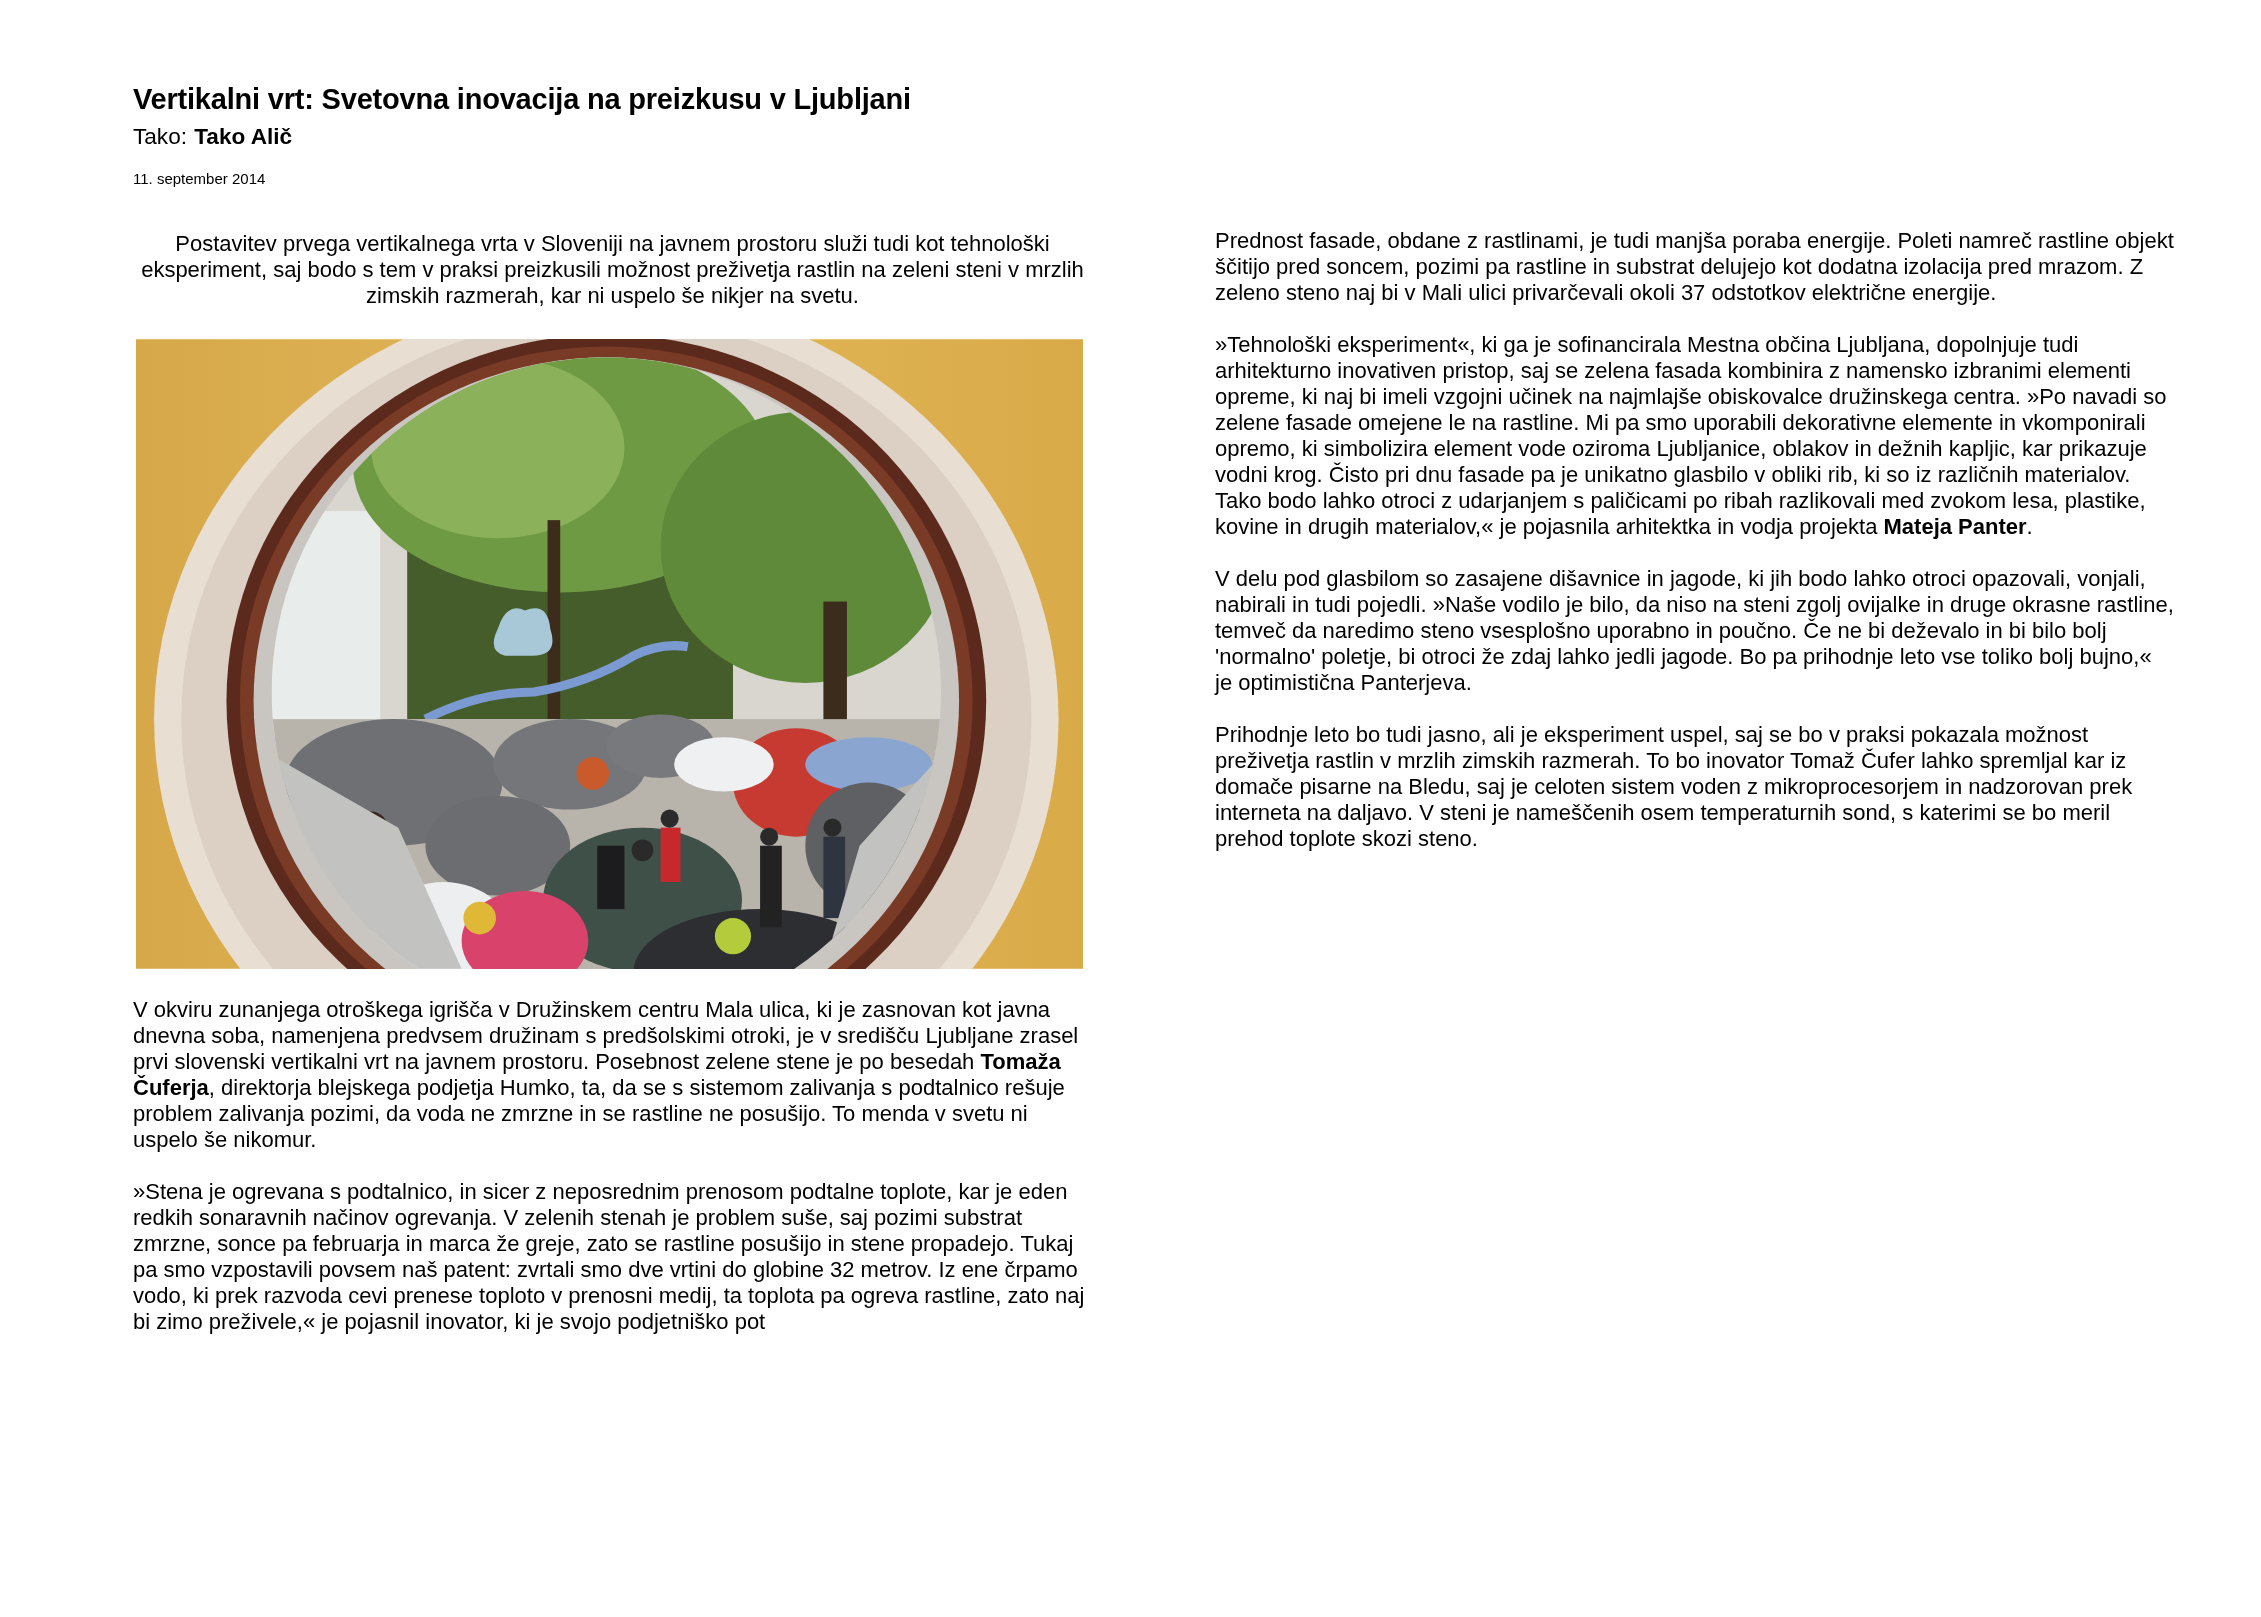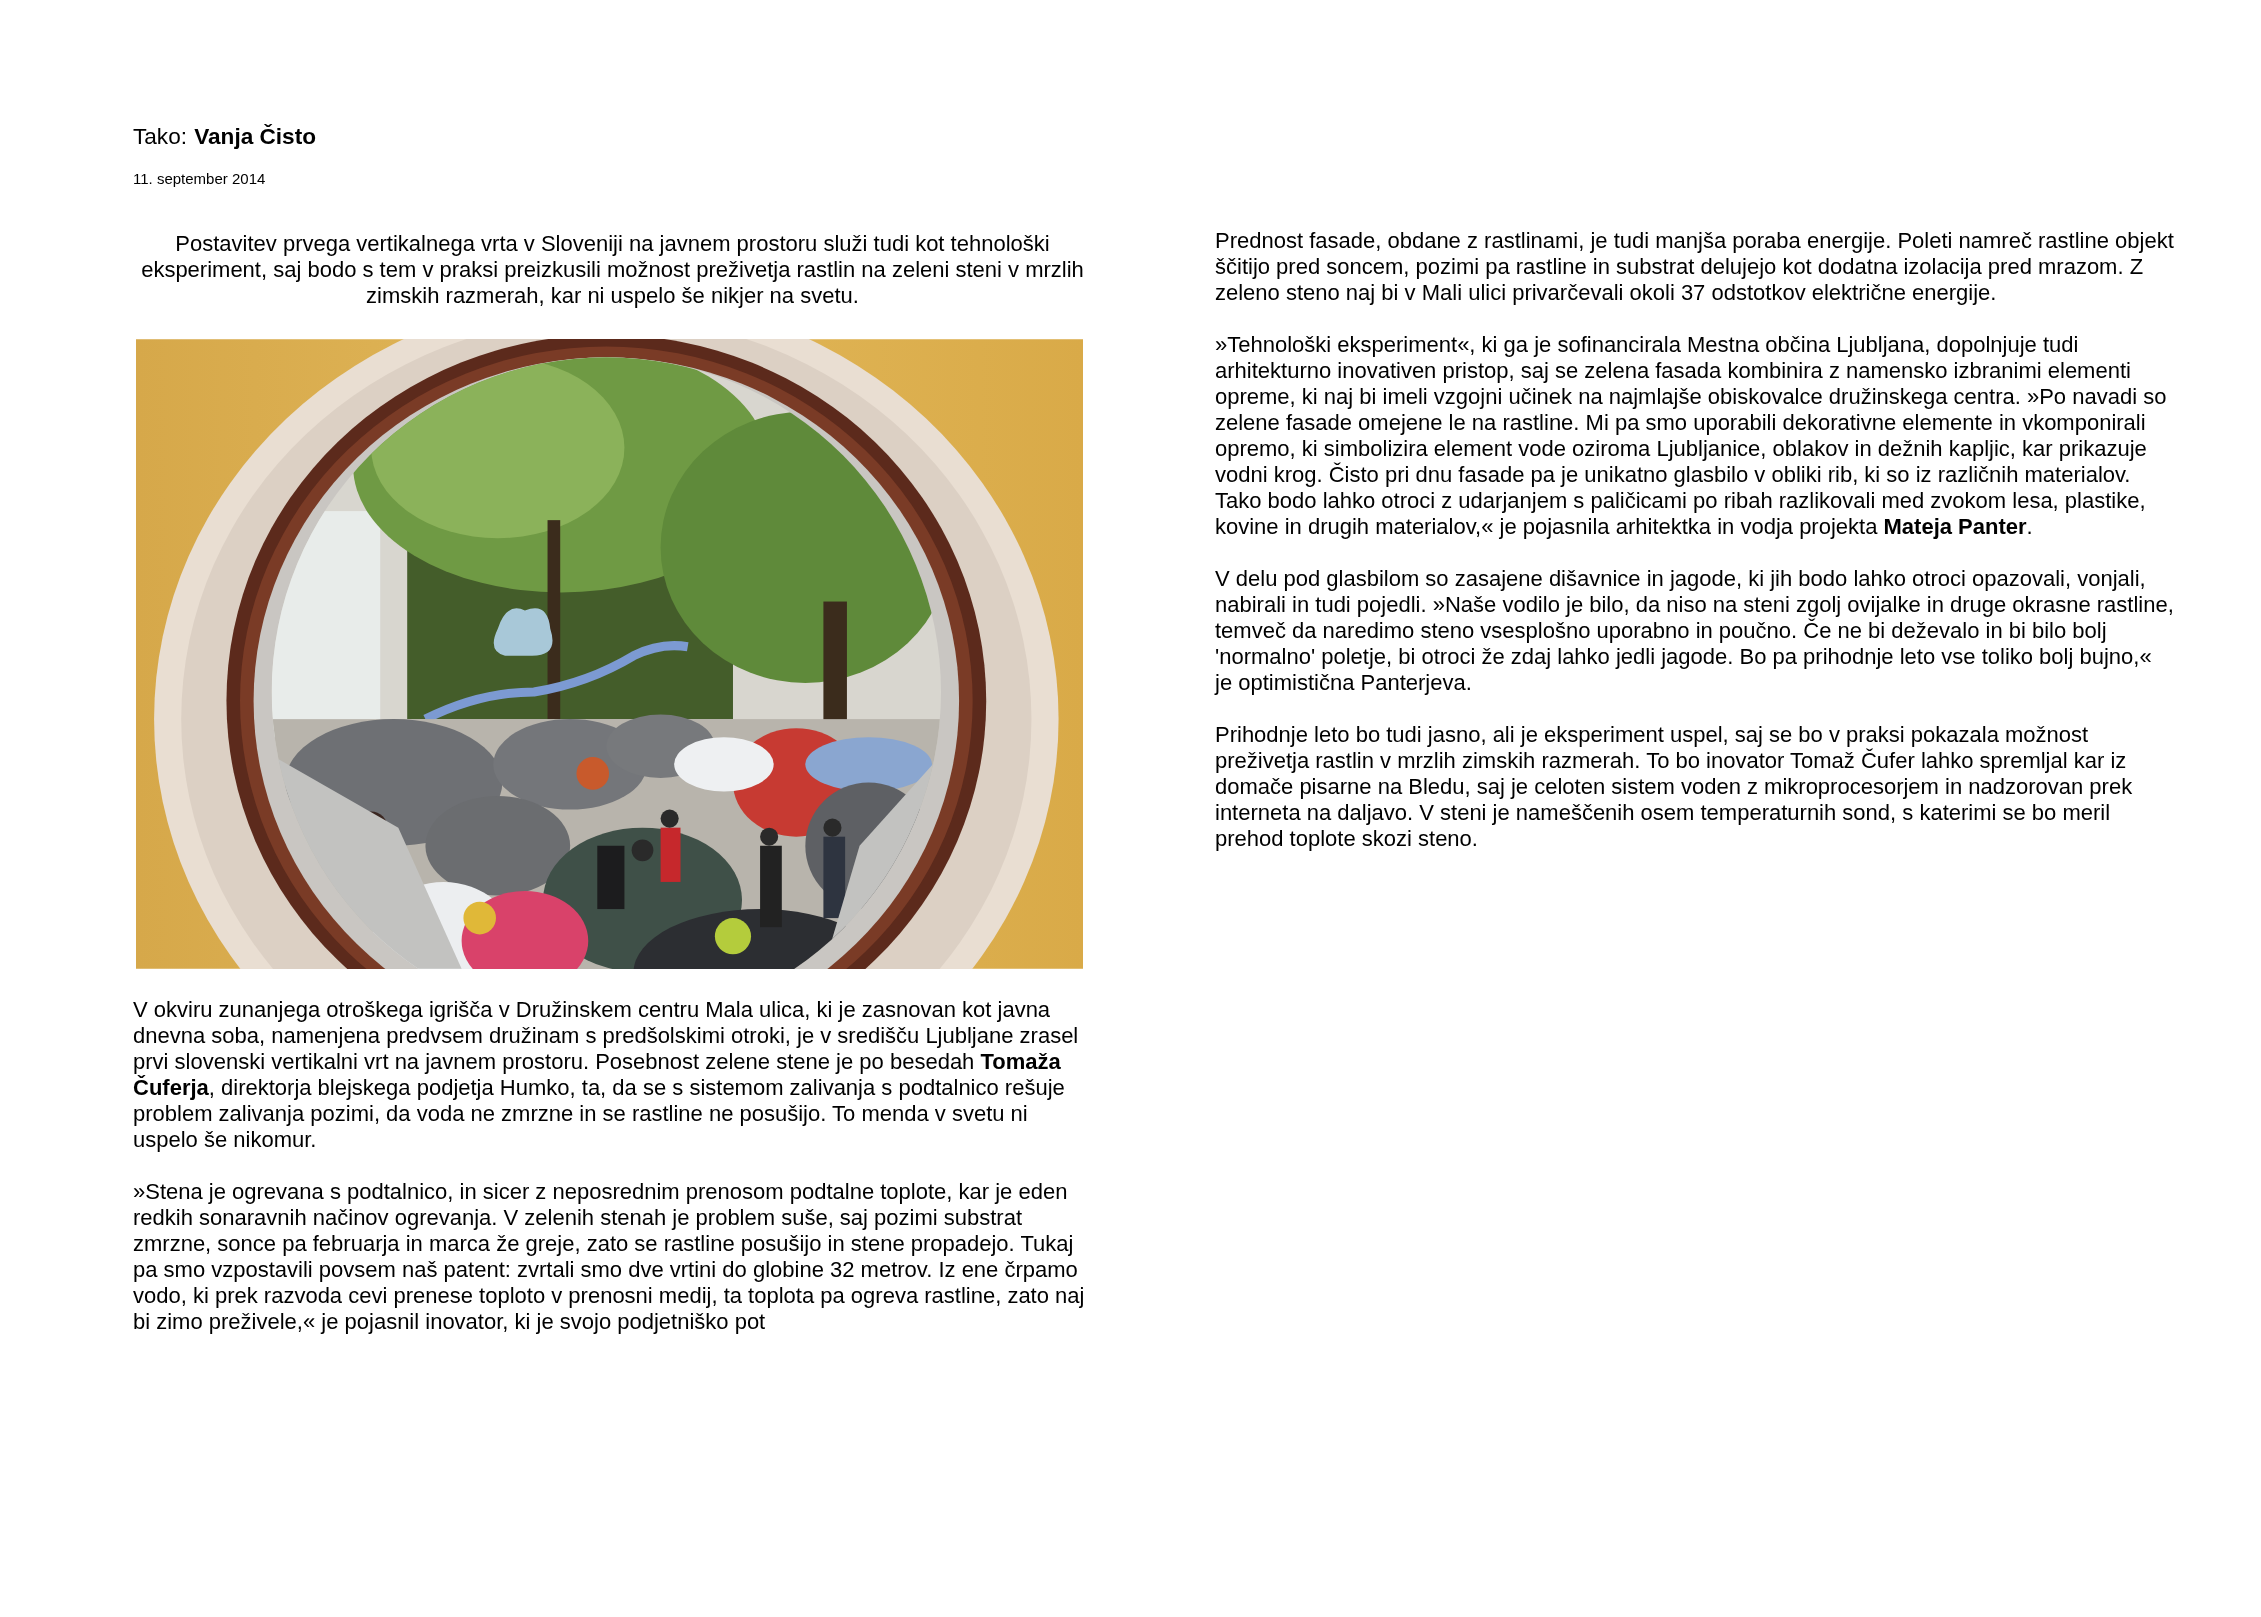--- a/index.html
+++ b/index.html
@@ -18,23 +18,24 @@
   .left-bottom { left: 133px; top: 997px; width: 959px; }
   .right { left: 1215px; top: 228px; width: 959px; }
   .photo { position: absolute; left: 136px; top: 339px; width: 947px; height: 630px; overflow: hidden; }
   .caption p { margin-bottom: 26px; }
 </style>
 </head>
 <body>
 
 <div class="page">
 
+  <h1 class="title">Vertikalni vrt: Svetovna inovacija na preizkusu v Ljubljani</h1>
 
   <div class="author">
-    <span>Tako:</span><b>Vanja Čisto</b>
+    <span>Tako:</span><b>Tako Alič</b>
   </div>
 
   <div class="date">11. september 2014</div>
 
   <div class="col left-top">
     <p>Postavitev prvega vertikalnega vrta v Sloveniji na javnem prostoru služi tudi kot tehnološki eksperiment, saj bodo s tem v praksi preizkusili možnost preživetja rastlin na zeleni steni v mrzlih zimskih razmerah, kar ni uspelo še nikjer na svetu.</p>
   </div>
 
   <div class="photo" title="Pogled skozi okroglo okno na ljudi z dežniki pred zeleno fasado">
     <svg width="947" height="630" viewBox="0 0 1047 696" xmlns="http://www.w3.org/2000/svg">

